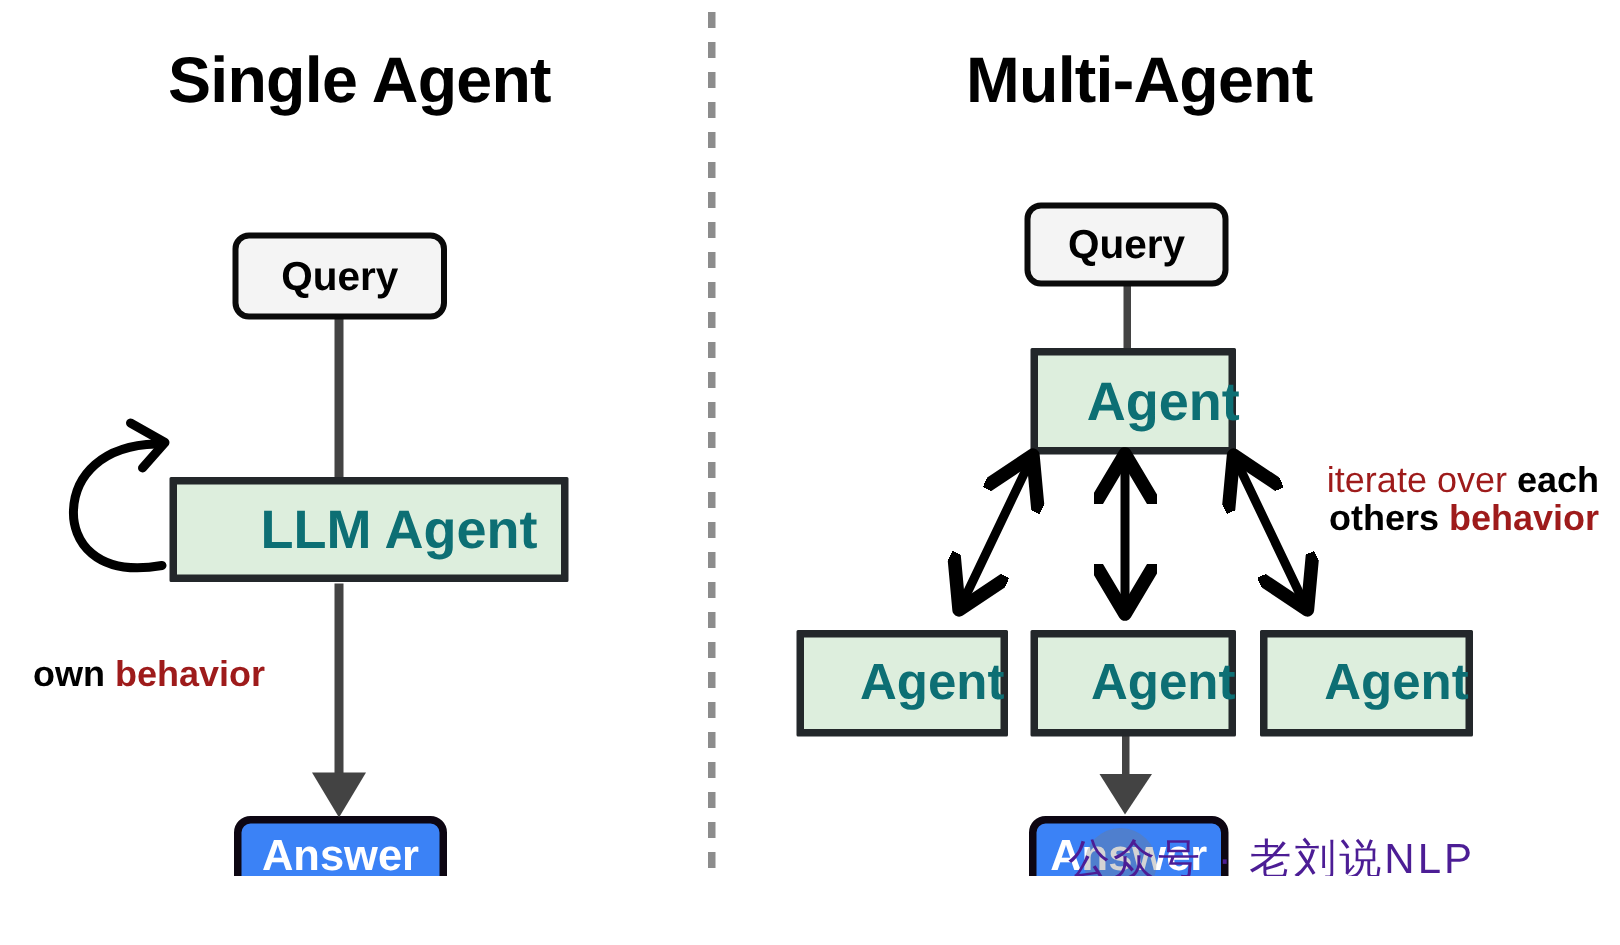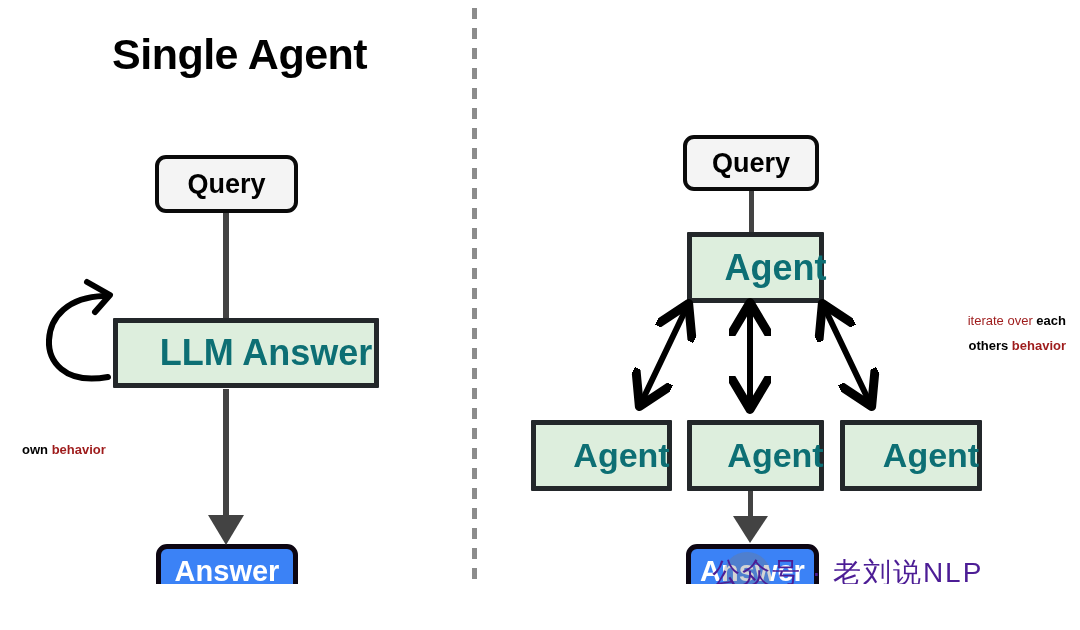--- a/index.html
+++ b/index.html
@@ -105,21 +105,21 @@
     position: absolute;
     left: 0; top: 0;
     width: 1080px;
     height: 630px;
     pointer-events: none;
   }
 
   
   .caption {
     position: absolute;
-    font-size: 13px;
+    font-size: 24px;
     line-height: 25px;
     color: #9e1b1b;
   }
   .caption .k-red   { color: #9e1b1b; font-weight: normal; }
   .caption .k-black { color: #000000;  font-weight: bold; }
   .caption .k-redb  { color: #9e1b1b;  font-weight: bold; text-align: center; }
   #caption-left  { left: 22px;  top: 412px; text-align: left; }
   #caption-right { left: 866px; top: 308px; text-align: right; width: 200px; }
 
   
@@ -144,28 +144,29 @@
     background: rgba(120,120,120,0.32);
     pointer-events: none;
   }
 </style>
 </head>
 <body>
 
 <div id="canvas">
 
   <div class="panel-title" id="title-single">Single Agent</div>
+  <div class="panel-title" id="title-multi">Multi-Agent</div>
 
   <div id="divider"></div>
 
   <div class="connector" id="conn-q-llm"></div>
 
   <div class="node node-query" id="query-left">Query</div>
 
-  <div class="node node-agent" id="llm-agent">LLM Answer</div>
+  <div class="node node-agent" id="llm-agent">LLM Agent</div>
 
   <div class="node node-answer" id="answer-left">Answer</div>
 
   <div class="caption" id="caption-left">
     <br>
     <span class="k-black">own</span>
     <span class="k-redb">behavior</span>
   </div>
 
   <div class="connector" id="conn-q-agent"></div>

